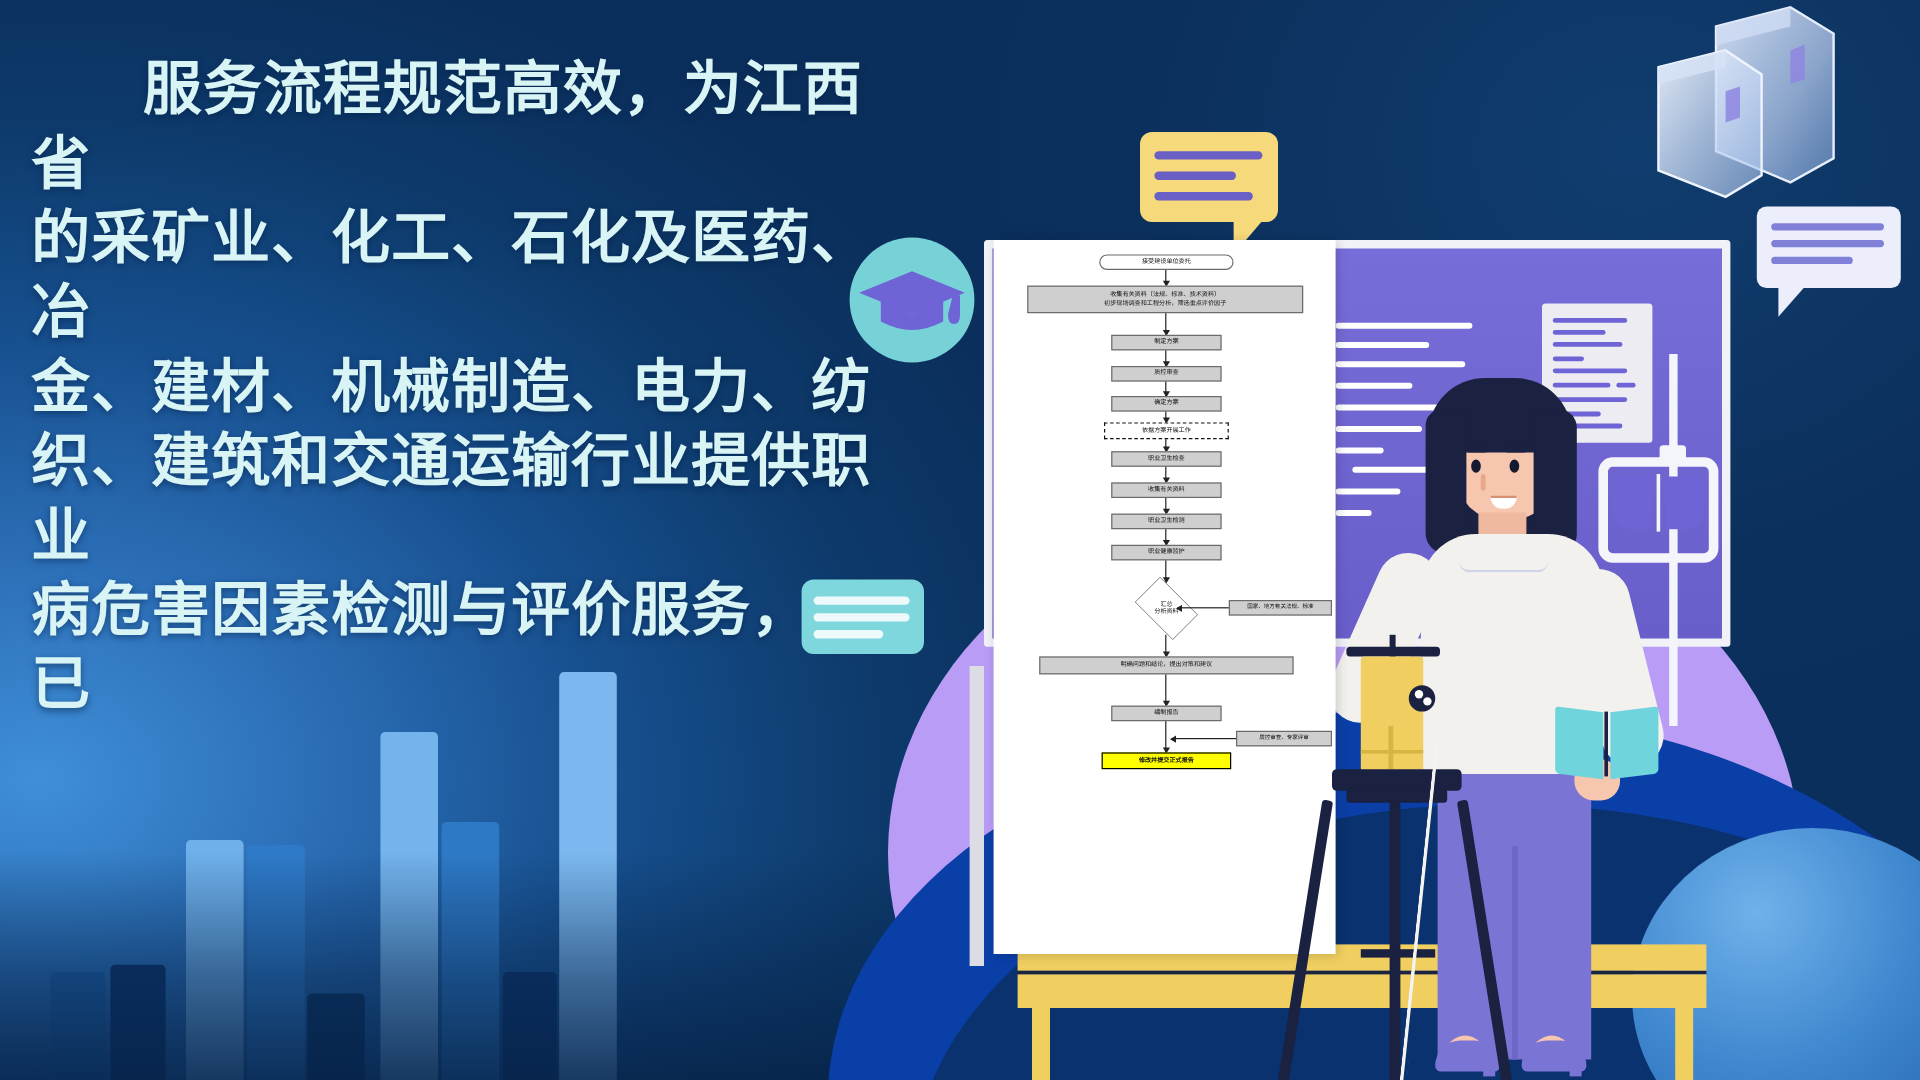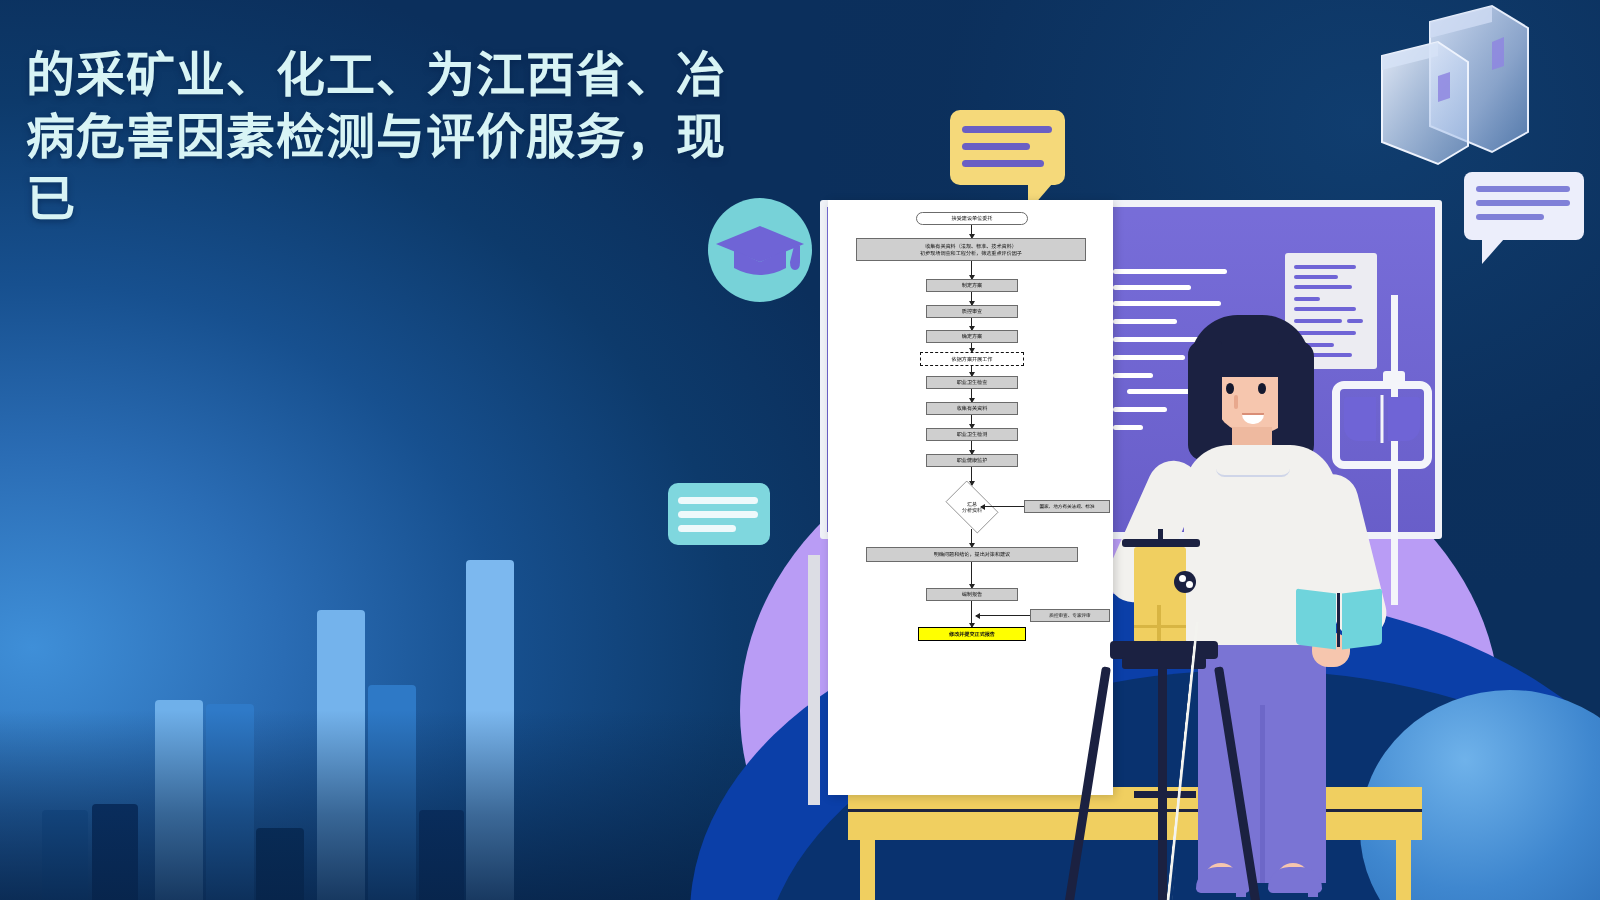--- a/index.html
+++ b/index.html
@@ -244,21 +244,24 @@
   </div>
 
   <div class="bg-deep-bottom"></div>
 
   <div class="purple-ellipse"></div>
   <div class="blue-wave"></div>
   <div class="blue-deep-wave"></div>
   <div class="blue-gradient-circle"></div>
 
   <div class="title-block">
-    <div>的采矿业、化工、为江西省、冶</div>
+    <div><span class="indent"></span><span>服务流程规范高效，为江西省</span></div>
+    <div>的采矿业、化工、石化及医药、冶</div>
+    <div>金、建材、机械制造、电力、纺</div>
+    <div>织、建筑和交通运输行业提供职业</div>
     <div>病危害因素检测与评价服务，现已</div>
   </div>
 
   <div class="cap-badge">
     <svg viewBox="0 0 104 104" width="104" height="104" aria-hidden="true">
       <polygon points="52,28 96,46 52,64 8,46" fill="#6f64d6"></polygon>
       <path d="M26 52 L26 70 Q52 84 78 70 L78 52 L52 64 Z" fill="#6f64d6"></path>
       <path d="M92 48 L92 64 Q92 72 87 72 Q82 72 82 64 L86 48 Z" fill="#6f64d6"></path>
     </svg>
   </div>

